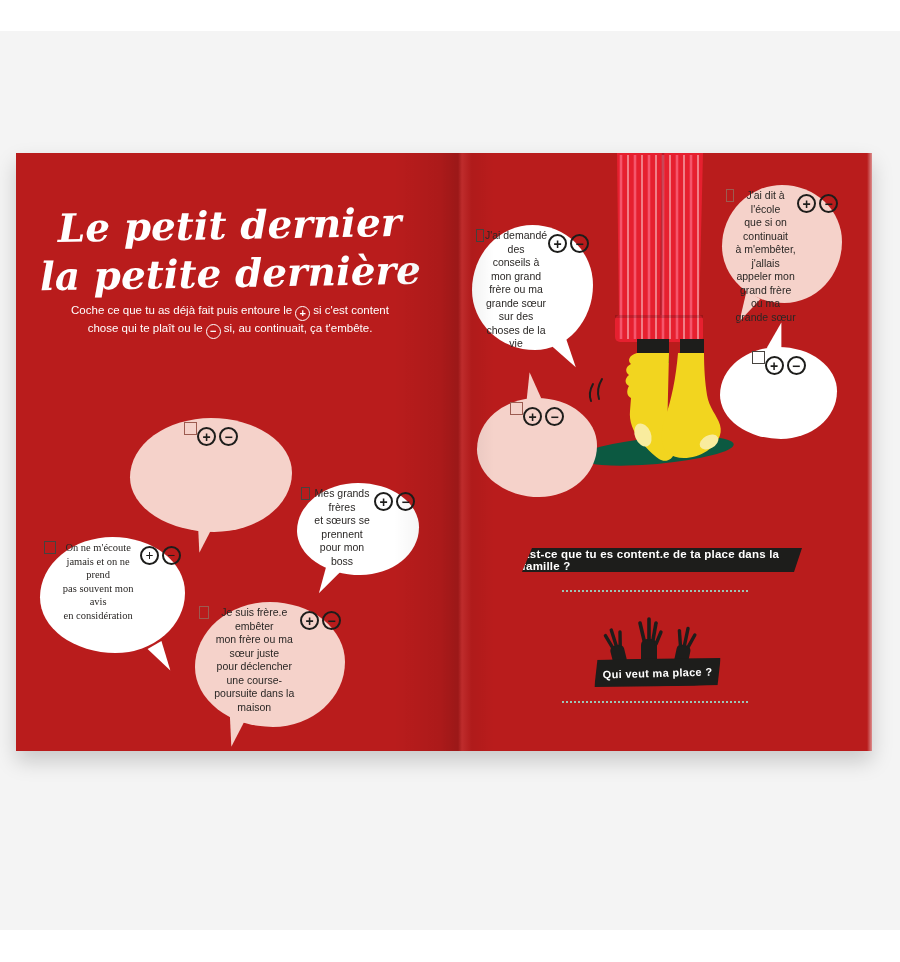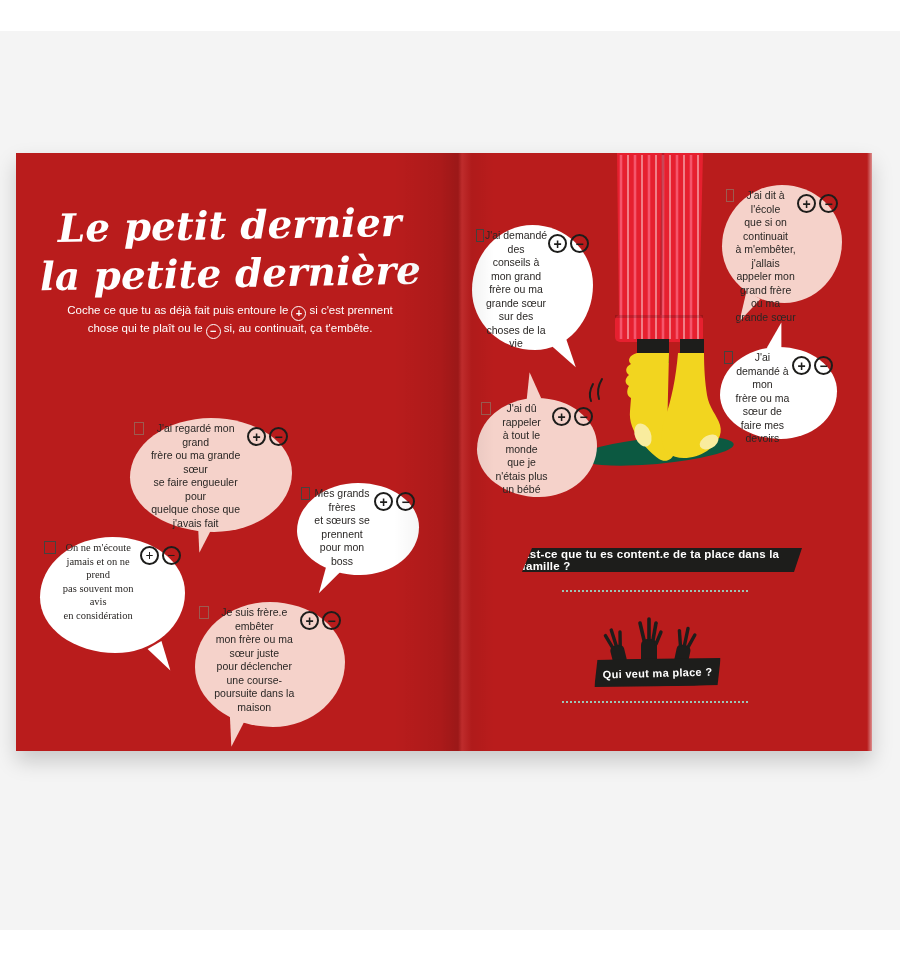--- a/index.html
+++ b/index.html
@@ -107,21 +107,21 @@
 
 <div class="spread">
 
   <div class="title">
     <div>Le petit dernier</div>
     <div>la petite dernière</div>
   </div>
 
   <div class="intro">
     <div class="intro-coche">
-      <span>Coche ce que tu as déjà fait puis entoure le</span><span class="intro-icon">+</span><span>si c'est prennent</span><br>
+      <span>Coche ce que tu as déjà fait puis entoure le</span><span class="intro-icon">+</span><span>si c'est content</span><br>
       <span>chose qui te plaît ou le</span><span class="intro-icon">−</span><span>si, au continuait, ça t'embête.</span>
     </div>
   </div>
 
   <svg class="legs" viewBox="0 0 170 320" xmlns="http://www.w3.org/2000/svg">
     <ellipse cx="85" cy="298" rx="78" ry="13" fill="#0c5941" transform="rotate(-5 85 298)"></ellipse>
     <path d="M46,0 L132,0 L128,165 L48,165 Z" fill="#e6202f"></path>
     <rect x="44" y="162" width="88" height="27" rx="5" fill="#e6202f"></rect>
     <g stroke="#f5566b" stroke-width="2.6">
       <line x1="50" y1="2" x2="50" y2="186"></line>
@@ -160,24 +160,20 @@
   <div class="tail d t2"></div>
   <div class="tail d t3"></div>
   <div class="tail d p t4"></div>
   <div class="tail d t5"></div>
   <div class="tail d p t6"></div>
   <div class="tail u t7"></div>
   <div class="tail u p t8"></div>
 
   <div class="bubble pink b1">
     <span class="checkbox"></span>
-    <span class="txt">J'ai regardé mon grand
-frère ou ma grande sœur
-se faire engueuler pour
-quelque chose que j'avais fait</span>
     <span class="pm">
         <span class="circle">+</span>
         <span class="circle">−</span>
       </span>
   </div>
   <div class="bubble white b2">
     <span class="checkbox"></span>
     <span class="txt">Mes grands frères
 et sœurs se prennent
 pour mon boss</span>
@@ -226,34 +222,27 @@
 à m'embêter, j'allais
 appeler mon grand frère
 ou ma grande sœur</span>
     <span class="pm">
         <span class="circle">+</span>
         <span class="circle">−</span>
       </span>
   </div>
   <div class="bubble white b7">
     <span class="checkbox"></span>
-    <span class="txt">J'ai demandé à mon
-frère ou ma sœur de
-faire mes devoirs</span>
     <span class="pm">
         <span class="circle">+</span>
         <span class="circle">−</span>
       </span>
   </div>
   <div class="bubble pink b8">
     <span class="checkbox"></span>
-    <span class="txt">J'ai dû rappeler
-à tout le monde
-que je n'étais plus
-un bébé</span>
     <span class="pm">
         <span class="circle">+</span>
         <span class="circle">−</span>
       </span>
   </div>
 
   <div class="qbar">Est-ce que tu es content.e de ta place dans la famille ?</div>
   <div class="dots dots1"></div>
 
   <svg class="hands" viewBox="0 0 104 50" xmlns="http://www.w3.org/2000/svg">

